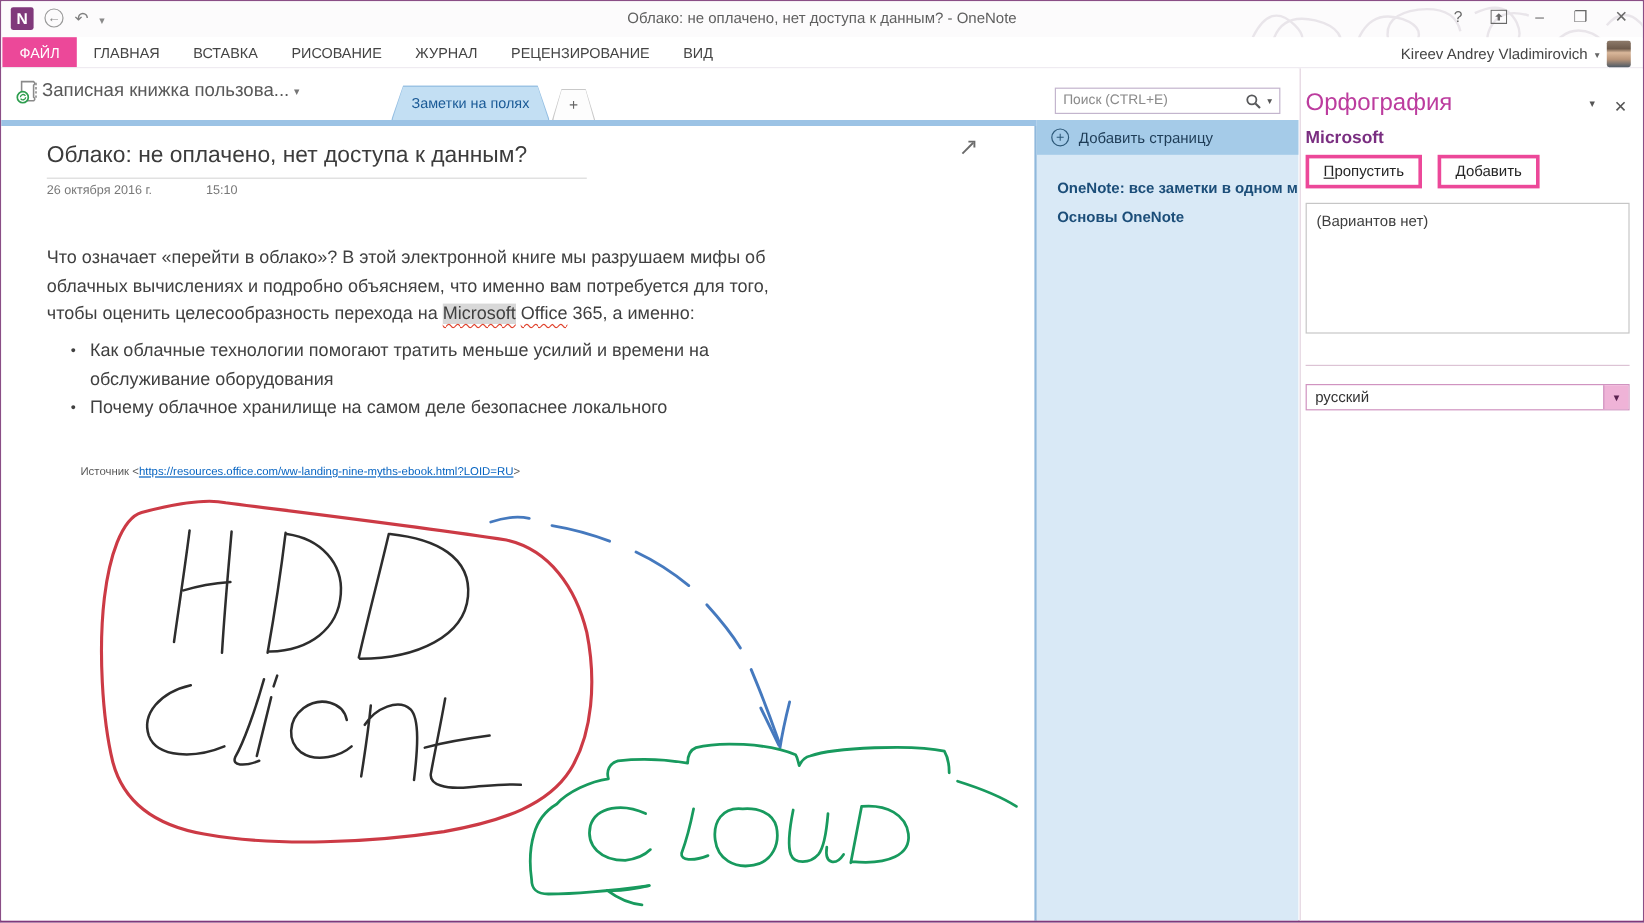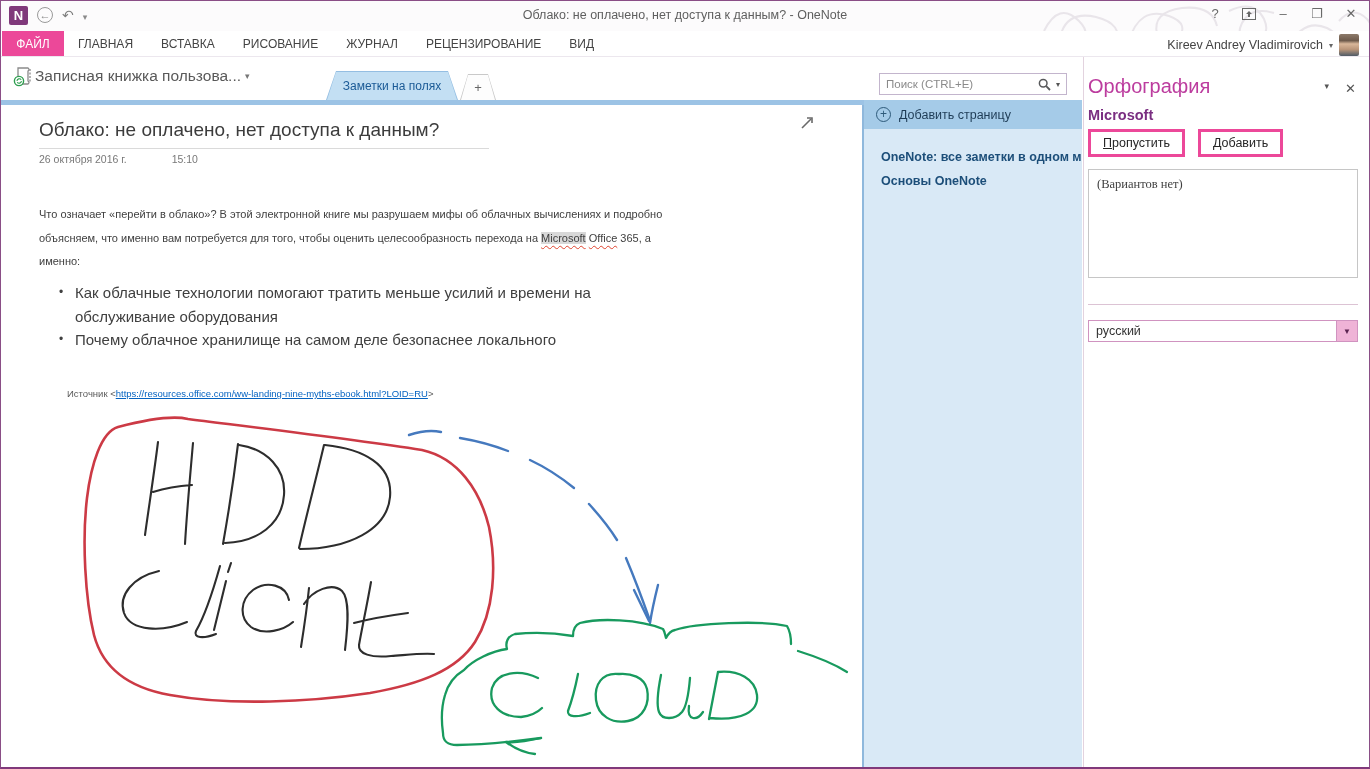--- a/index.html
+++ b/index.html
@@ -57,21 +57,21 @@
   .search-ph { flex:1; font-size:11.5px; color:#8a8a8a; }
   .search-caret { font-size:8px; color:#555; margin-left:5px; }
 
   
   .content { position:absolute; left:0; top:104px; width:861px; height:663px; background:#fff; overflow:hidden; }
   .content-edge { position:absolute; left:861px; top:104px; width:2px; height:663px; background:#8fb8dc; }
   .page-title { position:absolute; left:38px; top:14px; font-size:19px; color:#3c3c3c; }
   .title-rule { position:absolute; left:38px; top:43px; width:450px; height:1px; background:#dadada; }
   .meta { position:absolute; left:38px; top:48px; font-size:10.5px; color:#787878; }
   .meta .time { margin-left:42px; }
-  .body-par { position:absolute; left:38px; top:98px; width:640px; font-size:11px; line-height:23.5px; color:#404040; }
+  .body-par { position:absolute; left:38px; top:98px; width:640px; font-size:15px; line-height:23.5px; color:#404040; }
   .missp1 { background:#d8d8d8; }
   .missp1, .missp2 { text-decoration:underline; text-decoration-style:wavy; text-decoration-color:#e0442f;
                      text-decoration-thickness:1px; text-underline-offset:3px; }
   .bullets { position:absolute; left:58px; top:176px; width:560px; list-style:none; }
   .bullets li { font-size:15px; line-height:23.5px; color:#404040; padding-left:16px; position:relative; }
   .bullets li::before { content:"•"; position:absolute; left:0; top:0; color:#404040; font-size:12px; }
   .source { position:absolute; left:38px; top:283px; font-size:9.5px; color:#5a5a5a;margin-left:28px; }
   .source a { color:#0563c1; text-decoration:underline; }
   .expand-ico { position:absolute; left:798px; top:10px; }
   .ink { position:absolute; left:0; top:0; width:861px; height:663px; }
@@ -93,21 +93,21 @@
                border-left:1px solid #e3d3df; }
   .sp-title { position:absolute; left:4px; top:18px; font-size:20px; color:#bc3c9e; }
   .sp-icons { position:absolute; right:14px; top:24px; display:flex; gap:16px; color:#555; }
   .sp-caret { font-size:9px; } .sp-close { font-size:13px; }
   .sp-word { position:absolute; left:4px; top:50px; font-size:14.5px; font-weight:bold; color:#7a2e81; }
   .sp-btns { position:absolute; left:4px; top:72px; display:flex; gap:13px; }
   .sp-btn { border:3px solid #ec4899; background:#fff; padding:4px 12px; font-size:12.5px; color:#262626; }
   .sp-btn span { display:block; }
   .sp-btn span::first-letter { text-decoration:underline; }
   .sugg-box { position:absolute; left:4px; top:112px; width:270px; height:109px; border:1px solid #c6c6c6;
-              font-size:12.5px; color:#3f3f3f; padding:7px 8px;font-family:Liberation Serif, serif; }
+              font-size:12.5px; color:#3f3f3f; padding:7px 8px; }
   .sp-divider { position:absolute; left:4px; top:247px; width:270px; height:1px; background:#dcc3d4; }
   .lang-combo { position:absolute; left:4px; top:263px; width:270px; height:22px; border:1px solid #d093c0;
                 display:flex; align-items:center; background:#fff; }
   .lang-value { flex:1; font-size:12.5px; color:#333; padding-left:7px; }
   .lang-btn { width:21px; height:100%; background:#efb3d7; border-left:1px solid #d093c0; color:#5a2250;
               font-size:8px; display:flex; align-items:center; justify-content:center; }
 </style>
 </head>
 <body>
 

